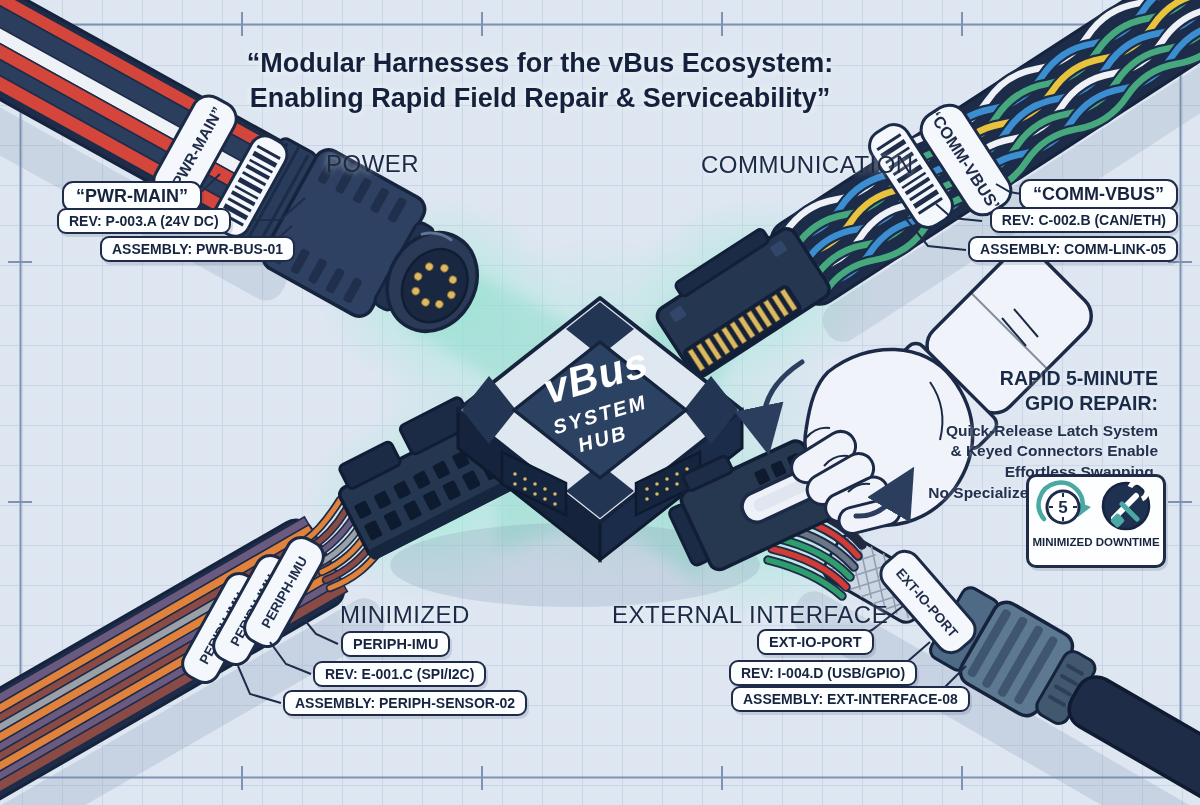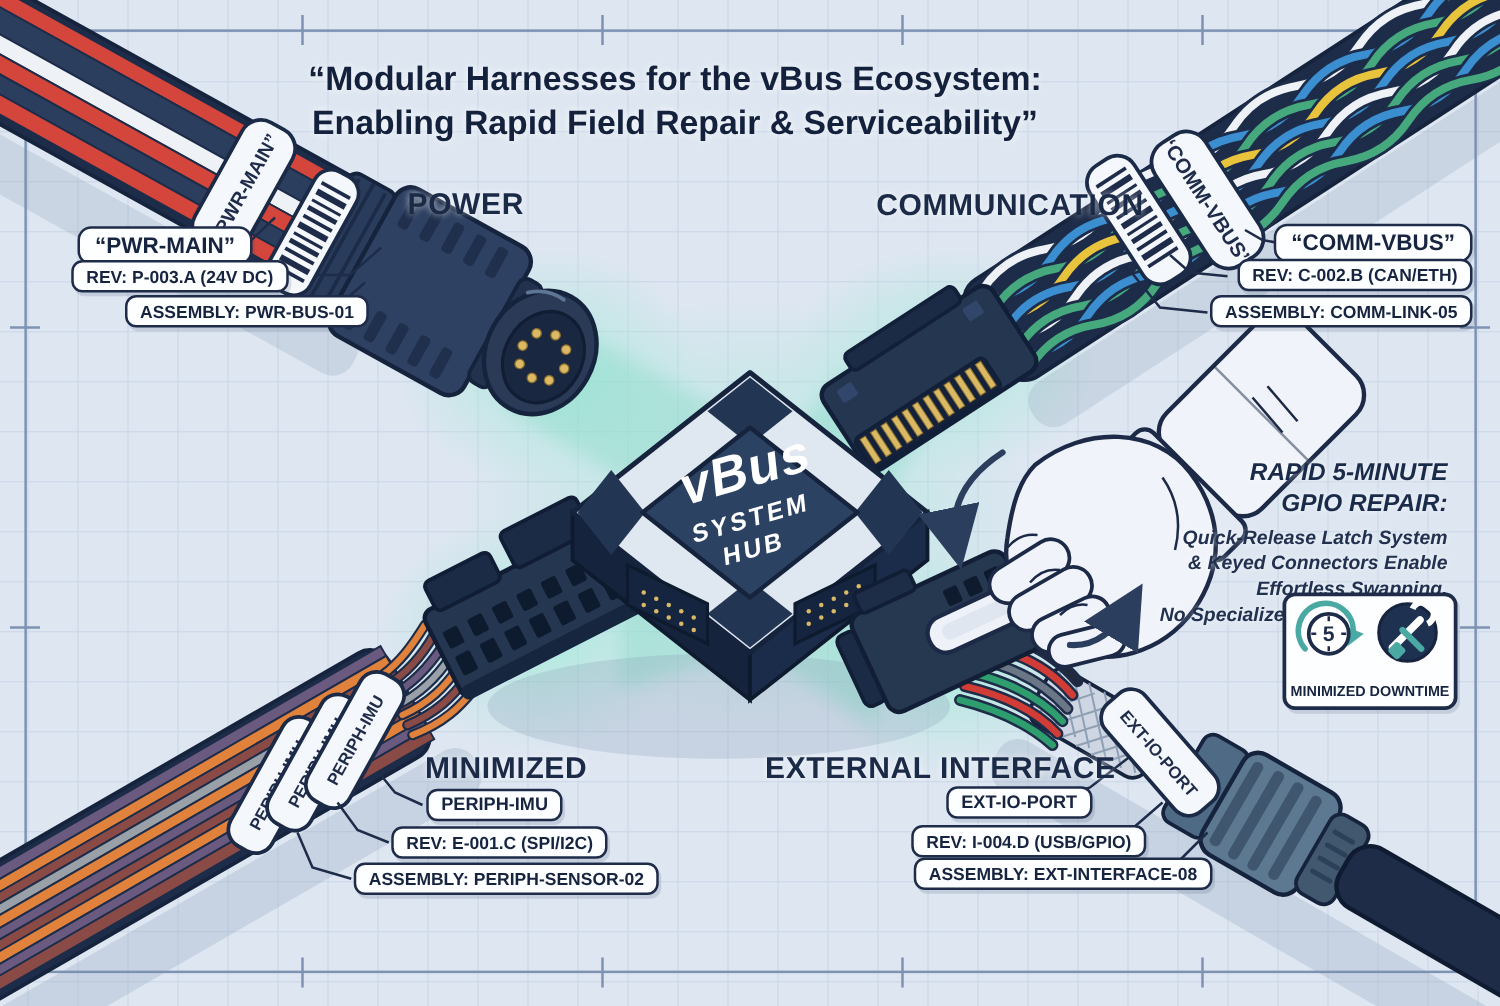--- a/index.html
+++ b/index.html
@@ -12,42 +12,41 @@
     background-size:40px 40px;background-position:-18px -15px;
     font-family:"Liberation Sans",sans-serif;color:#16243f;
   }
   svg.art{position:absolute;left:0;top:0;}
   .overlay{position:absolute;left:0;top:0;width:100%;height:100%;pointer-events:none;}
   .title{
     position:absolute;left:140px;top:46px;width:800px;text-align:center;
     font-size:27px;font-weight:bold;line-height:1.3;color:#14213c;
     text-shadow:0 0 8px rgba(255,255,255,.85);
   }
-  .hd{position:absolute;font-size:24px;font-weight:bold;color:#1b2a47;letter-spacing:.5px;
+  .hd{position:absolute;font-size:24px;font-weight:normal;color:#1b2a47;letter-spacing:.5px;
       text-shadow:0 0 6px rgba(255,255,255,.7);}
   .co{
     position:absolute;background:#fdfeff;border:2.5px solid #1e2c4a;border-radius:9px;
     padding:3px 10px;font-weight:bold;color:#16243f;white-space:nowrap;
     box-shadow:2px 3px 0 rgba(45,65,95,.15);font-size:14px;
   }
   .co.big{font-size:18px;border-radius:11px;padding:3px 12px;}
   .co.med{font-size:14.5px;}
   .note{
     position:absolute;right:42px;top:366px;text-align:right;color:#1a2b4a;
     text-shadow:0 0 6px rgba(255,255,255,.7);
-    font-style:italic;
   }
   .note .nh{font-size:19.5px;font-weight:bold;line-height:1.3;}
   .note .nb{font-size:15.5px;font-weight:600;line-height:1.34;margin-top:4px;color:#22314f;}
   .badge{
     position:absolute;left:1026px;top:474px;width:134px;height:88px;background:#fdfeff;
     border:3px solid #1e2c4a;border-radius:10px;box-shadow:2px 3px 0 rgba(45,65,95,.15);
     display:flex;flex-direction:column;align-items:center;justify-content:flex-start;
   }
-  .badge .blabel{font-size:11.5px;font-weight:bold;color:#16243f;margin-top:13px;letter-spacing:0;}
+  .badge .blabel{font-size:11.5px;font-weight:bold;color:#16243f;margin-top:1px;letter-spacing:0;}
   text{font-family:"Liberation Sans",sans-serif;}
 </style>
 </head>
 <body>
 
 <div class="canvas">
 
 <svg class="art" width="1200" height="805" viewBox="0 0 1200 805">
   <defs>
     <radialGradient id="glow">

